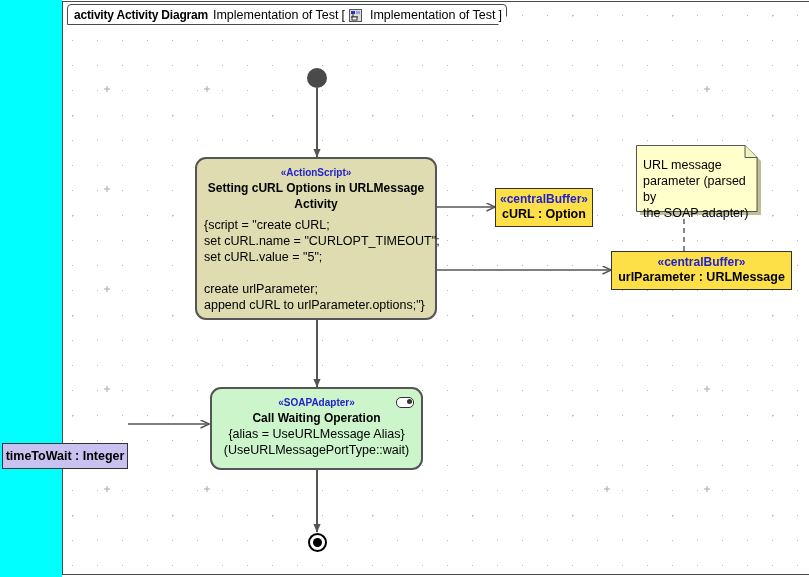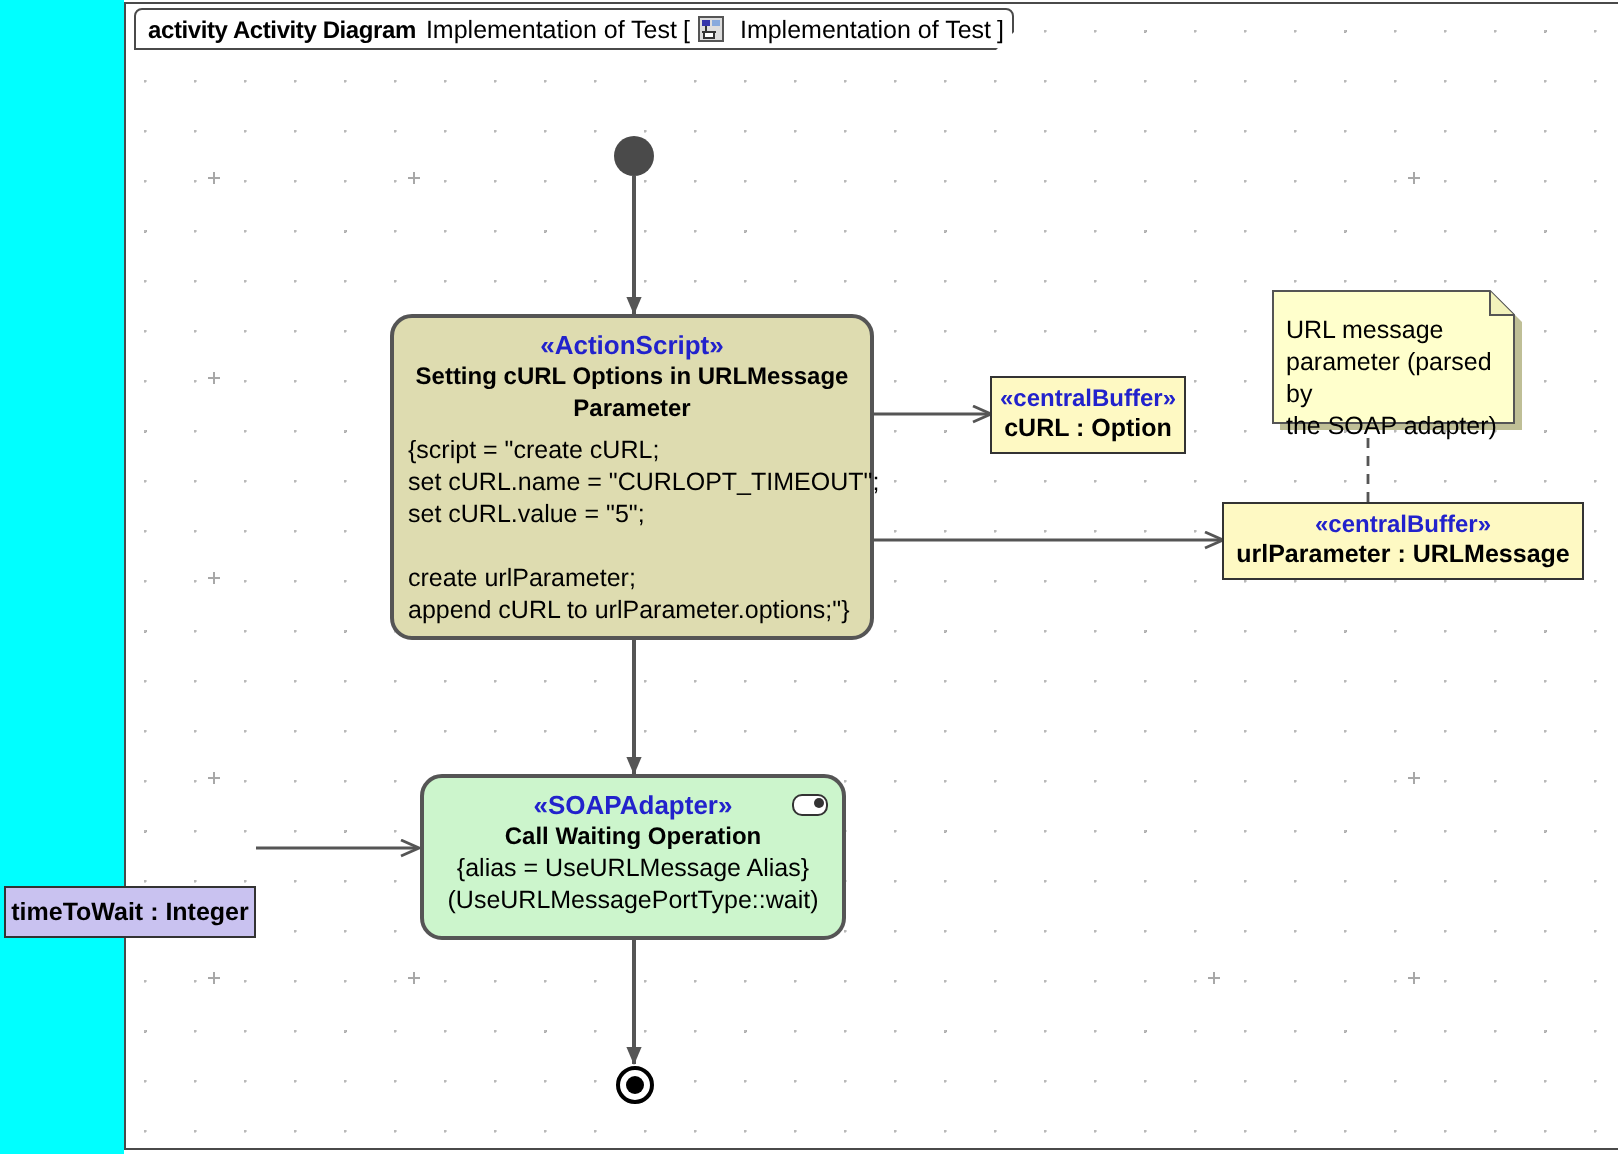--- a/index.html
+++ b/index.html
@@ -127,21 +127,21 @@
   }
 
   .action-node {
     background: #dedcb0;
     border: 2px solid #555555;
     border-radius: 11px;
     text-align: center;
   }
   .stereo {
     color: #2222cc;
-    font-size: 13px;
+    font-size: 10px;
     font-weight: bold;
     text-align: center;
     line-height: 15px;
   }
   .node-title {
     color: #000000;
     font-size: 12px;
     font-weight: bold;
     text-align: center;
     line-height: 16px;
@@ -180,21 +180,21 @@
     position: absolute;
     right: 1px;
     top: 1px;
     width: 5px;
     height: 5px;
     border-radius: 50%;
     background: #333333;
   }
 
   .buffer-node {
-    background: #fef9c3;
+    background: #fde047;
     border: 1.5px solid #333333;
     text-align: center;
   }
   .buffer-node .stereo { font-size: 12px; }
   .buffer-node .btitle {
     color: #000000;
     font-size: 12.5px;
     font-weight: bold;
     text-align: center;
     line-height: 15px;
@@ -355,21 +355,21 @@
       <line x1="374" y1="268" x2="548" y2="268" stroke="#555555" stroke-width="1.6" marker-end="url(#openArrow)"></line>
 
       <line x1="621" y1="217" x2="621" y2="257" stroke="#555555" stroke-width="1.4" stroke-dasharray="5,4"></line>
     </svg>
 
     <div class="initial-node" style="left:244px; top:66px;"></div>
 
     <div class="node action-node" style="left:132px; top:155px; width:242px; height:163px; padding:6px 4px 0 4px;">
       <div class="stereo">«ActionScript»</div>
       <div class="node-title">Setting cURL Options in URLMessage</div>
-      <div class="node-title">Parameter</div>
+      <div class="node-title">Activity</div>
       <div class="node-body" style="margin-top:5px;">{script = "create cURL;
 set cURL.name = "CURLOPT_TIMEOUT";
 set cURL.value = "5";
 
 create urlParameter;
 append cURL to urlParameter.options;"}</div>
     </div>
 
     <div class="node soap-node" style="left:147px; top:385px; width:213px; height:83px; padding:6px 4px 12px 4px;">
       <div class="stereo">«SOAPAdapter»</div>

